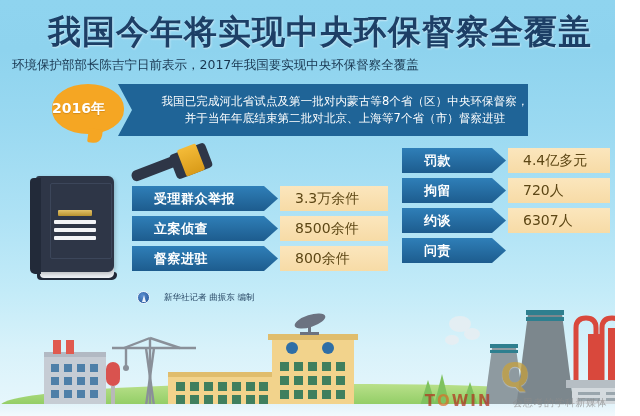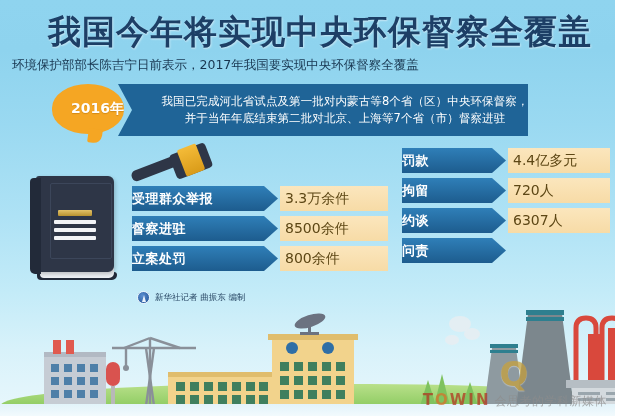--- a/index.html
+++ b/index.html
@@ -32,21 +32,21 @@
     font-size: 12.5px; line-height: 18px;
     color: #17354f;
     white-space: nowrap;
   }
   
   .bubble {
     position: absolute; left: 52px; top: 84px;
     width: 72px; height: 50px;
     background: #f5a623;
     border-radius: 50% / 48%;
-    display: flex; align-items: center; justify-content: flex-end;
+    display: flex; align-items: center; justify-content: flex-start;
     color: #ffffff; font-size: 14px; font-weight: bold;
     text-shadow: 0 1px 1px rgba(150,90,0,.35);
     z-index: 4;
   }
   .bubble::after {
     content: ""; position: absolute;
     left: 36px; bottom: -9px;
     width: 14px; height: 14px;
     background: #f5a623;
     border-radius: 0 0 60% 10%;
@@ -123,37 +123,37 @@
   .rows { position: absolute; z-index: 3; }
   .rows.left  { left: 132px; top: 186px; width: 256px; }
   .rows.right { left: 402px; top: 148px; width: 208px; }
   .row { position: relative; height: 25px; margin-bottom: 5px; }
   .row-label {
     position: absolute; left: 0; top: 0; height: 25px;
     background: linear-gradient(180deg,#2f7fb8,#1d5c8e);
     clip-path: polygon(0 0, calc(100% - 14px) 0, 100% 50%, calc(100% - 14px) 100%, 0 100%);
     display: flex; align-items: center;
     color: #ffffff; font-size: 13px; font-weight: bold;
-    padding-left: 0; letter-spacing: .5px;
+    padding-left: 22px; letter-spacing: .5px;
   }
   .rows.left  .row-label { width: 146px; }
   .rows.right .row-label { width: 104px; }
   .row-value {
     position: absolute; top: 0; height: 25px;
     background: linear-gradient(180deg,#fbe6bd,#f7dba6);
     display: flex; align-items: center;
     color: #5d4715; font-size: 14px;
-    padding-left: 5px;
+    padding-left: 15px;
   }
   .rows.left  .row-value { left: 148px; width: 108px; }
   .rows.right .row-value { left: 106px; width: 102px; }
   
   .credit {
     position: absolute; left: 137px; top: 291px;
-    display: flex; align-items: center; gap: 5px;
+    display: flex; align-items: center; gap: 14px;
     z-index: 4;
   }
   .credit-logo {
     width: 13px; height: 13px; border-radius: 50%;
     background: radial-gradient(circle at 40% 35%, #5b8fd0, #1f4f94);
     border: 1px solid #e9f3fb;
     position: relative;
   }
   .credit-logo::after {
     content: ""; position: absolute; left: 4px; top: 3px;
@@ -178,21 +178,21 @@
     text-align: center; opacity: .72;
   }
   .wm-mark {
     font-size: 34px; font-weight: bold; color: #c9a13a;
     line-height: 34px; letter-spacing: 2px;
     text-shadow: 0 1px 1px rgba(255,255,255,.5);
   }
   .wm-row { display: flex; align-items: baseline; gap: 4px; justify-content: flex-end; }
   .wm-brand { font-size: 15px; font-weight: bold; color: #b2331f; letter-spacing: 2px; }
   .wm-brand .o { color: #d8702a; }
-  .wm-tag { font-size: 12px; color: #8d8d8d; letter-spacing: .5px; }
+  .wm-tag { font-size: 10px; color: #8d8d8d; letter-spacing: .5px; margin-left: 16px; }
 </style>
 </head>
 <body>
 
 <div id="poster">
 
   <div class="title">我国今年将实现中央环保督察全覆盖</div>
   <div class="subtitle">环境保护部部长陈吉宁日前表示，2017年我国要实现中央环保督察全覆盖</div>
 
   <div class="bubble">
@@ -222,25 +222,25 @@
     <div class="gavel-head"></div>
     <div class="gavel-band"></div>
   </div>
 
   <div class="rows left">
     <div class="row">
       <div class="row-label">受理群众举报</div>
       <div class="row-value">3.3万余件</div>
     </div>
     <div class="row">
+      <div class="row-label">立案侦查</div>
+      <div class="row-value">8500余件</div>
+    </div>
+    <div class="row">
       <div class="row-label">督察进驻</div>
-      <div class="row-value">8500余件</div>
-    </div>
-    <div class="row">
-      <div class="row-label">立案处罚</div>
       <div class="row-value">800余件</div>
     </div>
   </div>
 
   <div class="rows right">
     <div class="row">
       <div class="row-label">罚款</div>
       <div class="row-value">4.4亿多元</div>
     </div>
     <div class="row">

